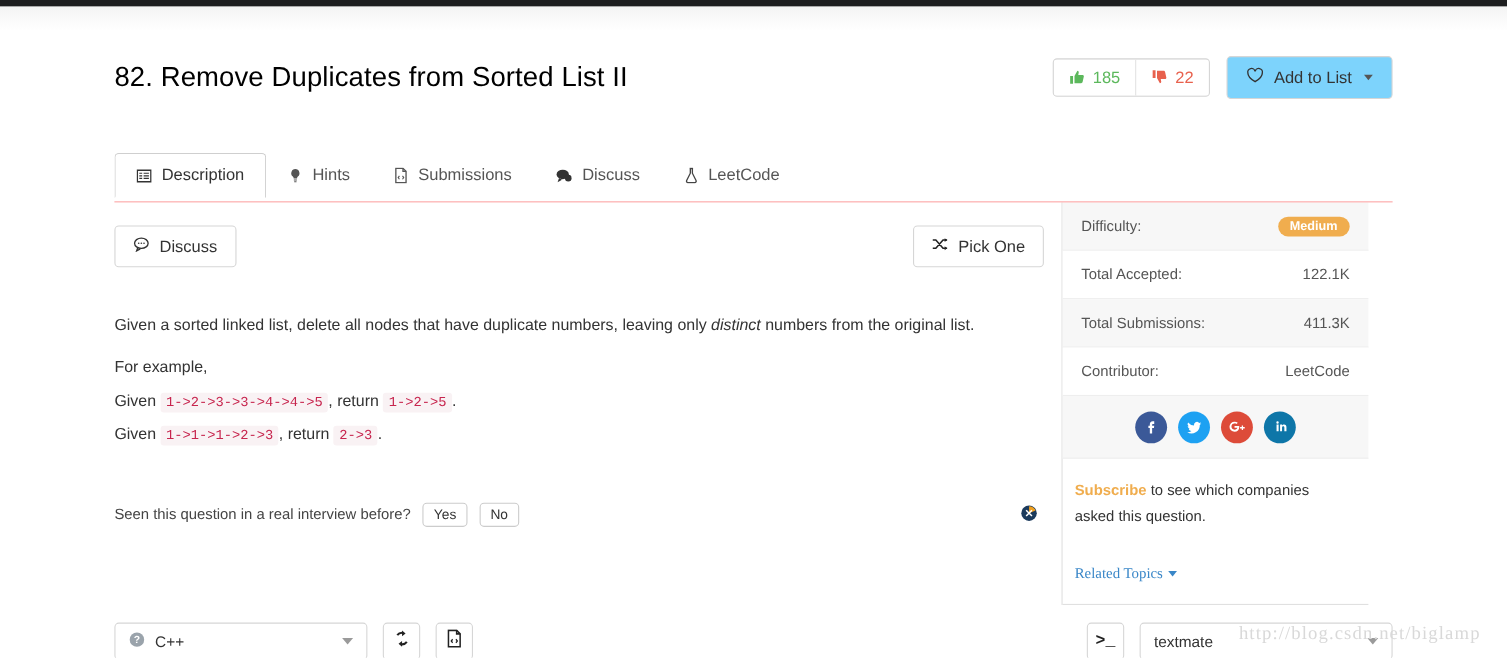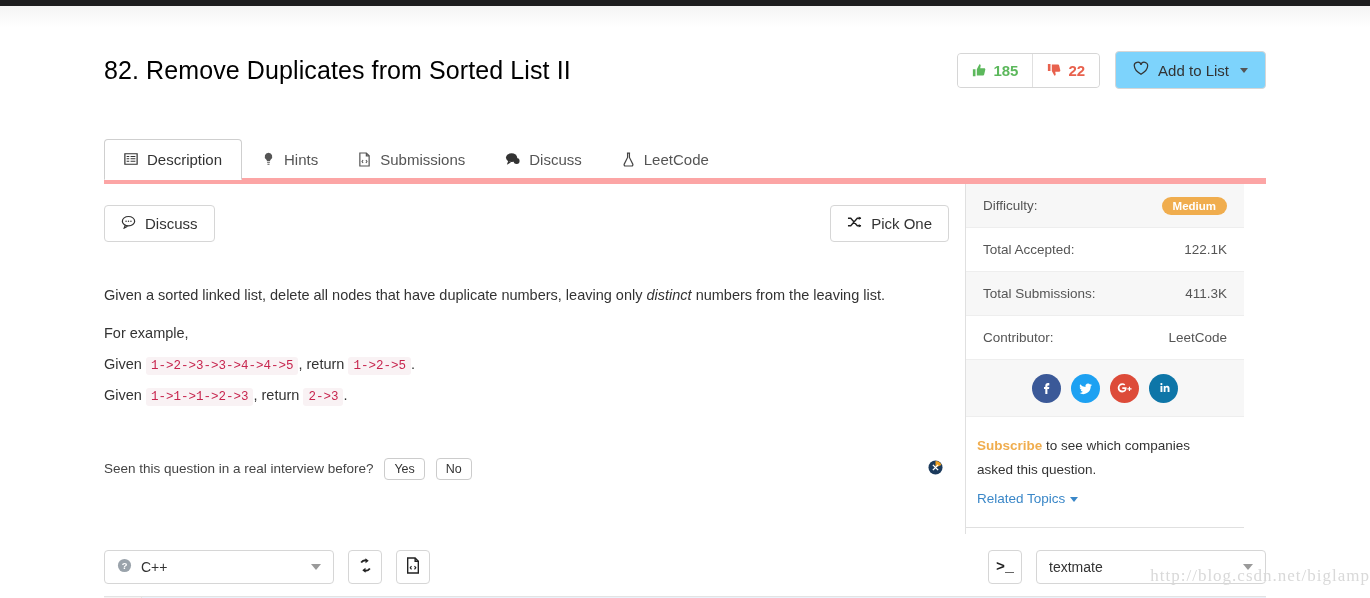--- a/index.html
+++ b/index.html
@@ -43,21 +43,20 @@
     letter-spacing: 0.1px;
     white-space: nowrap;
   }
   .header-actions { display: flex; align-items: center; gap: 15px; }
   .vote-group {
     display: flex;
     border: 1px solid #d6d6d6;
     border-radius: 4px;
     overflow: hidden;
     background: #e5e5e5;
-    font-weight: bold;
   }
   .vote-btn {
     display: flex;
     align-items: center;
     gap: 7px;
     padding: 8px 14px;
     font-size: 15px;
     background: #fff;
     cursor: pointer;
   }
@@ -81,23 +80,23 @@
     border-left: 4px solid transparent;
     border-right: 4px solid transparent;
     border-top: 5px solid #555;
     display: inline-block;
     margin-left: 2px;
   }
 
   
   .tabs {
     display: flex;
-    align-items: center;
+    align-items: flex-start;
     margin-top: 38px;
-    border-bottom: 6px solid #fca5a5;
+    border-bottom: 1px solid #fca5a5;
     position: relative;
     height: 46px;
   }
   .tab {
     display: flex;
     align-items: center;
     gap: 9px;
     padding: 11px 19px;
     font-size: 15px;
     color: #555555;
@@ -219,21 +218,21 @@
   .soc {
     width: 29px; height: 29px;
     border-radius: 50%;
     display: flex; align-items: center; justify-content: center;
     color: #fff;
     cursor: pointer;
   }
   .soc svg { display: block; }
   .sub-block { padding: 17px 17px 16px 11px; font-size: 13.5px; line-height: 1.75; }
   .sub-link { color: #f0ad4e; font-weight: bold; cursor: pointer; }
-  .topics-link { color: #3a87c8; cursor: pointer; display: inline-flex; align-items: center; gap: 5px; margin-top: 6px; }
+  .topics-link { color: #3a87c8; cursor: pointer; display: inline-flex; align-items: center; gap: 5px; margin-top: 28px; font-family: Liberation Serif, serif; }
   .caret-blue {
     width: 0; height: 0;
     border-left: 4px solid transparent;
     border-right: 4px solid transparent;
     border-top: 5px solid #3a87c8;
   }
   .side-bottom-rule { border-top: 1px solid #e0e0e0; }
 
   
   .editor-bar {
@@ -283,21 +282,21 @@
     display: flex;
     border-top: 1px solid #e3e3e3;
     height: 18px;
     overflow: hidden;
   }
   .gutter { width: 38px; background: #f4f4f4; border-right: 1px solid #e3e3e3; }
   .code-line { flex: 1; background: #eaf2fb; }
 
   .watermark {
     position: absolute;
-    right: 0;
+    right: 24px;
     top: 566px;
     font-family: "Liberation Serif", serif;
     font-size: 17px;
     color: #d9d9d9;
     letter-spacing: 1px;
     white-space: nowrap;
     pointer-events: none;
   }
 </style>
 </head>
@@ -420,21 +419,21 @@
             <svg width="15" height="14" viewBox="0 0 16 15" fill="none" stroke="#222" stroke-width="1.5">
               <path d="M1 3.5h3l7 8h4M1 11.5h3l7-8h4"></path>
               <path d="M12.6 1.6L15 3.5l-2.4 1.9M12.6 9.6L15 11.5l-2.4 1.9" fill="#222" stroke="none"></path>
             </svg>
           </span>
           <span>Pick One</span>
         </div>
       </div>
 
       <div class="desc">
-        <p><span>Given a sorted linked list, delete all nodes that have duplicate numbers, leaving only </span><i>distinct</i><span> numbers from the leaving list.</span></p>
+        <p><span>Given a sorted linked list, delete all nodes that have duplicate numbers, leaving only </span><i>distinct</i><span> numbers from the original list.</span></p>
 
         <p class="ex-line">For example,</p>
 
         <p class="ex-line">
           <span>Given</span>
           <code class="snip">1-&gt;2-&gt;3-&gt;3-&gt;4-&gt;4-&gt;5</code><span>, return</span>
           <code class="snip">1-&gt;2-&gt;5</code><span>.</span>
         </p>
 
         <p class="ex-line">

